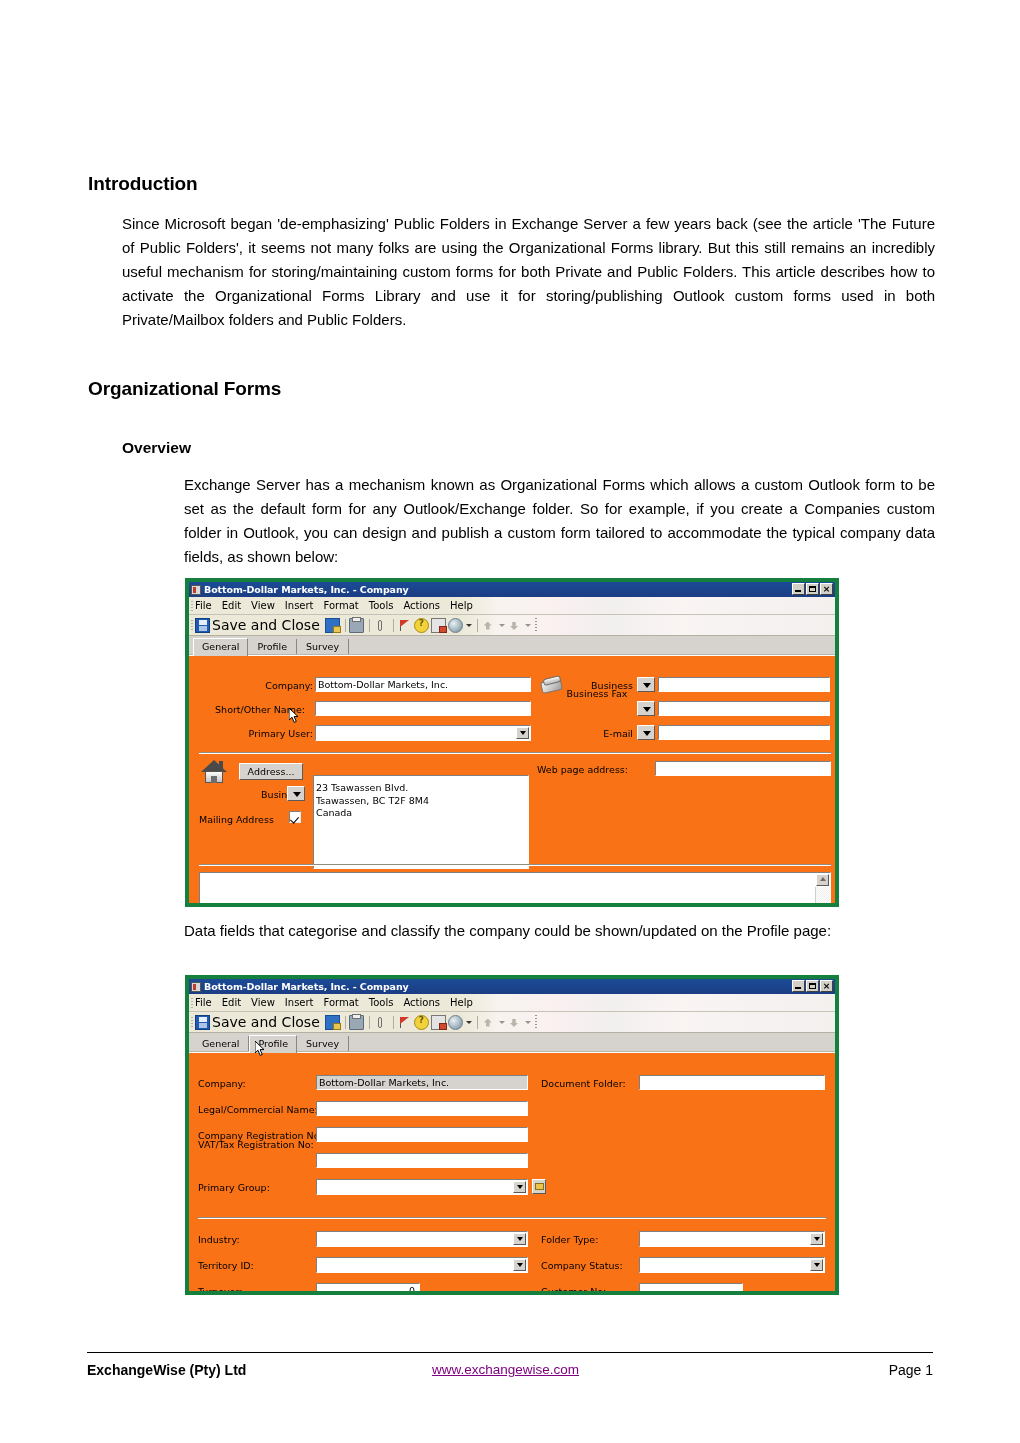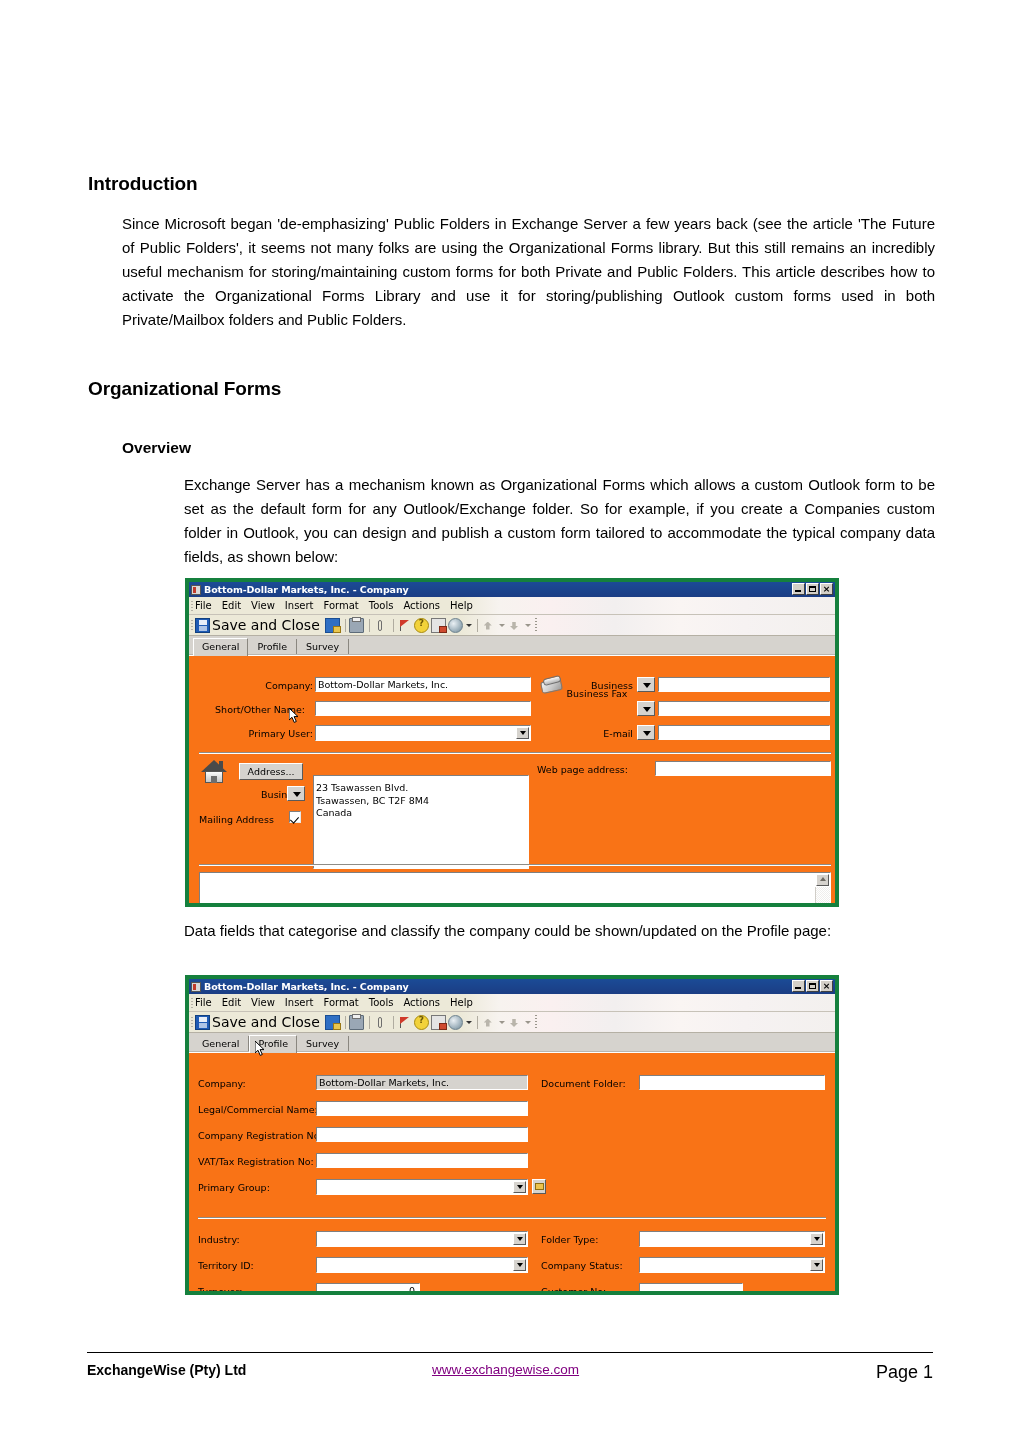--- a/index.html
+++ b/index.html
@@ -104,21 +104,21 @@
   .footer-center {
     position: absolute;
     left: 345px; top: 0;
     color: #800080;
     text-decoration: underline;
     font-size: 13.5px;
   }
   .footer-right {
     position: absolute;
     right: 0; top: 0;
-    font-size: 18px;
+    font-size: 14px;
   }
 
   
   .olwin {
     position: absolute;
     background: #d6d3ce;
     border: 4px solid #15803d;
     box-sizing: border-box;
     font-family: "DejaVu Sans", sans-serif;
     overflow: hidden;
@@ -870,21 +870,21 @@
 
       <span class="lbl" style="left:9px; top:25px;">Company:</span>
       <span class="txt grey" style="left:127px; top:22px; width:212px; height:15px;">Bottom-Dollar Markets, Inc.</span>
 
       <span class="lbl" style="left:9px; top:51px;">Legal/Commercial Name:</span>
       <span class="txt" style="left:127px; top:48px; width:212px; height:15px;"></span>
 
       <span class="lbl" style="left:9px; top:77px;">Company Registration No:</span>
       <span class="txt" style="left:127px; top:74px; width:212px; height:15px;"></span>
 
-      <span class="lbl" style="left:9px; top:103px;">VAT/Tax Registration No:</span>
+      <span class="lbl" style="left:9px; top:86px;">VAT/Tax Registration No:</span>
       <span class="txt" style="left:127px; top:100px; width:212px; height:15px;"></span>
 
       <span class="lbl" style="left:9px; top:129px;">Primary Group:</span>
       <span class="combo" style="left:127px; top:126px; width:212px; height:16px;">
         <span class="arrowbtn"></span>
       </span>
       <span class="openbtn" style="left:343px; top:126px; width:14px; height:15px;"></span>
 
       <span class="lbl" style="left:352px; top:25px;">Document Folder:</span>
       <span class="txt" style="left:450px; top:22px; width:186px; height:15px;"></span>

